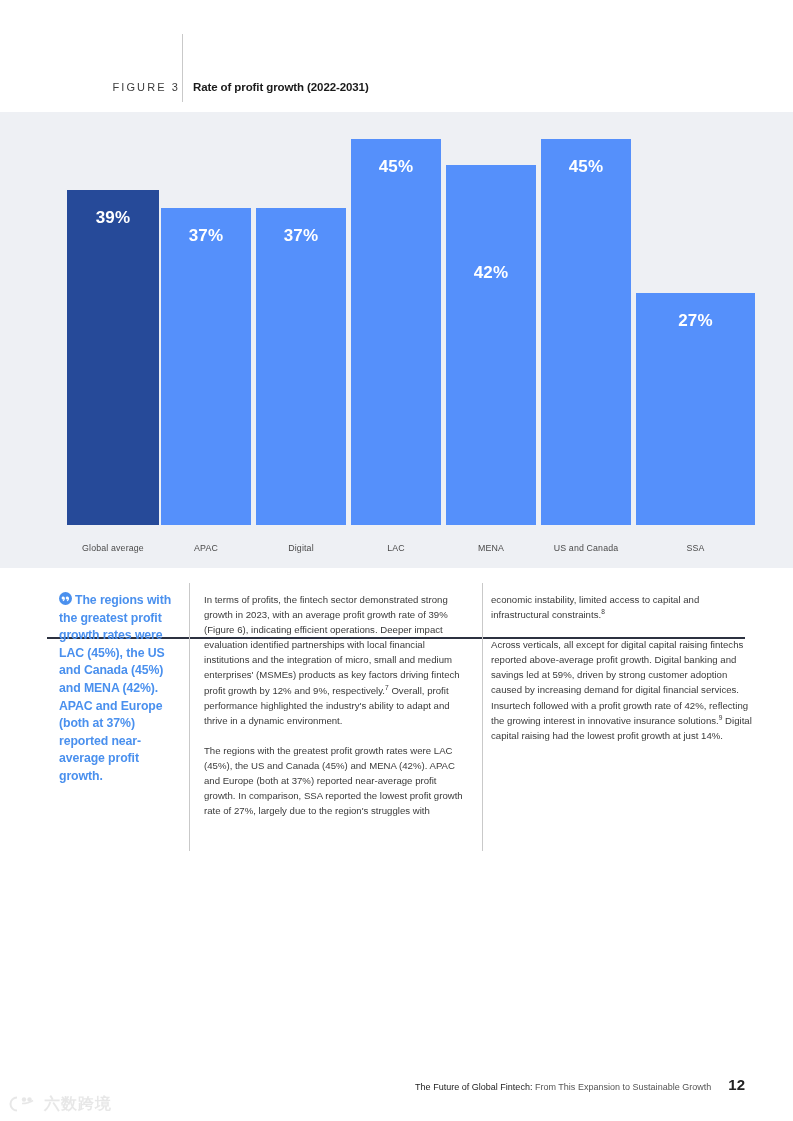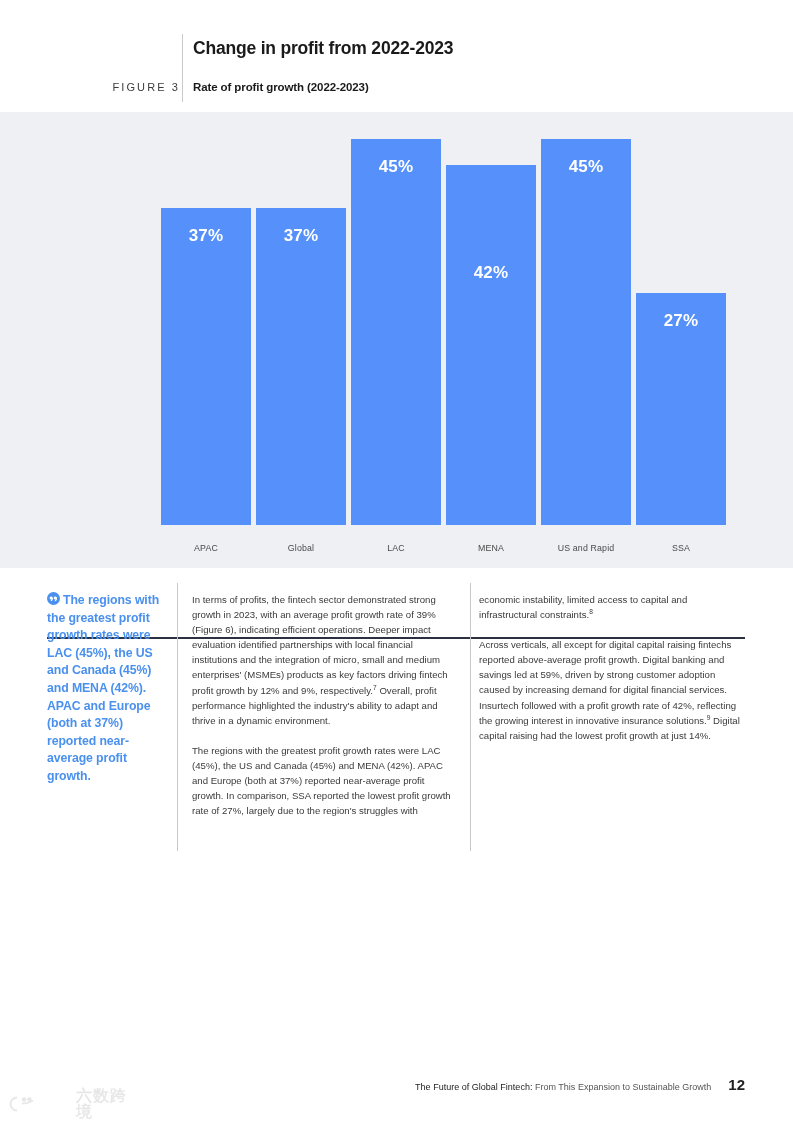--- a/index.html
+++ b/index.html
@@ -35,21 +35,21 @@
     position:absolute;left:0;width:100%;text-align:center;
     font-size:17px;font-weight:bold;color:#ffffff;letter-spacing:0.2px;
   }
   .bar .bar-cat{
     position:absolute;left:-22px;width:calc(100% + 44px);text-align:center;
     bottom:-28px;font-size:8.8px;color:#4a4a4a;letter-spacing:0.15px;
   }
   .axis-line{position:absolute;left:47px;top:525px;width:698px;height:1.6px;background:#2c3140;}
 
   
-  .content{position:absolute;left:0;top:583px;width:683px;height:275px;}
+  .content{position:absolute;left:12px;top:583px;width:683px;height:275px;}
   .col-rule{position:absolute;top:0;width:1px;height:268px;background:#c9c9c9;}
   #rule1{left:177px;}
   #rule2{left:470px;}
 
   .pullquote{
     position:absolute;left:47px;top:9px;width:122px;
     font-size:12.3px;line-height:17.6px;font-weight:bold;color:#4a90ee;
     letter-spacing:-0.1px;
   }
   .qmark{display:inline-block;margin-right:3px;vertical-align:-1px;}
@@ -72,61 +72,65 @@
   .footer-page{display:inline-block;margin-left:17px;font-weight:bold;color:#222;font-size:15px;}
 
   
   .watermark{
     position:absolute;left:7px;top:1090px;width:122px;height:28px;
     opacity:0.2;display:flex;align-items:center;gap:5px;
   }
   .wm-mark{width:32px;height:20px;position:relative;flex:0 0 auto;}
   .wm-text{
     font-size:16px;font-weight:bold;color:#8d8d8d;letter-spacing:1px;
-    font-family:"DejaVu Sans",sans-serif;line-height:1;margin-left:32px;
+    font-family:"DejaVu Sans",sans-serif;line-height:1;
   }
 </style>
 </head>
 <body>
 
 <div class="header">
   <div class="fig-label">FIGURE 3</div>
   <div class="hdr-rule"></div>
-  <div class="hdr-title">Change in profit from 2022-2023</div>
-  <div class="hdr-sub">Rate of profit growth (2022-2023)</div>
+  <div class="hdr-sub">Rate of profit growth (2022-2031)</div>
 </div>
 
 <div class="chart-panel">
   <div class="chart-area" id="chart-area">
+      <div class="bar" style="left: 67px; width: 92px; height: 335px; bottom: 43px;">
+        <div class="bar-rect" style="height: 335px; background: rgb(38, 74, 153);"></div>
+        <div class="bar-value" style="top: 18px;">39%</div>
+        <div class="bar-cat">Global average</div>
+      </div>
       <div class="bar" style="left: 161px; width: 90px; height: 317px; bottom: 43px;">
         <div class="bar-rect" style="height: 317px; background: rgb(85, 144, 251);"></div>
         <div class="bar-value" style="top: 18px;">37%</div>
         <div class="bar-cat">APAC</div>
       </div>
       <div class="bar" style="left: 256px; width: 90px; height: 317px; bottom: 43px;">
         <div class="bar-rect" style="height: 317px; background: rgb(85, 144, 251);"></div>
         <div class="bar-value" style="top: 18px;">37%</div>
-        <div class="bar-cat">Global</div>
+        <div class="bar-cat">Digital</div>
       </div>
       <div class="bar" style="left: 351px; width: 90px; height: 386px; bottom: 43px;">
         <div class="bar-rect" style="height: 386px; background: rgb(85, 144, 251);"></div>
         <div class="bar-value" style="top: 18px;">45%</div>
         <div class="bar-cat">LAC</div>
       </div>
       <div class="bar" style="left: 446px; width: 90px; height: 280px; bottom: 43px; margin-top: 18px;">
         <div class="bar-rect" style="height: 360px; background: rgb(85, 144, 251);"></div>
         <div class="bar-value" style="top: 18px;">42%</div>
         <div class="bar-cat">MENA</div>
       </div>
       <div class="bar" style="left: 541px; width: 90px; height: 386px; bottom: 43px;">
         <div class="bar-rect" style="height: 386px; background: rgb(85, 144, 251);"></div>
         <div class="bar-value" style="top: 18px;">45%</div>
-        <div class="bar-cat">US and Rapid</div>
+        <div class="bar-cat">US and Canada</div>
       </div>
-      <div class="bar" style="left: 636px; width: 90px; height: 232px; bottom: 43px;">
+      <div class="bar" style="left: 636px; width: 90px; height: 232px; bottom: 43px; padding-left: 29px;">
         <div class="bar-rect" style="height: 232px; background: rgb(85, 144, 251);"></div>
         <div class="bar-value" style="top: 18px;">27%</div>
         <div class="bar-cat">SSA</div>
       </div>
     </div>
   <div class="axis-line"></div>
 </div>
 
 <div class="content">
   <div class="col-rule" id="rule1"></div>

